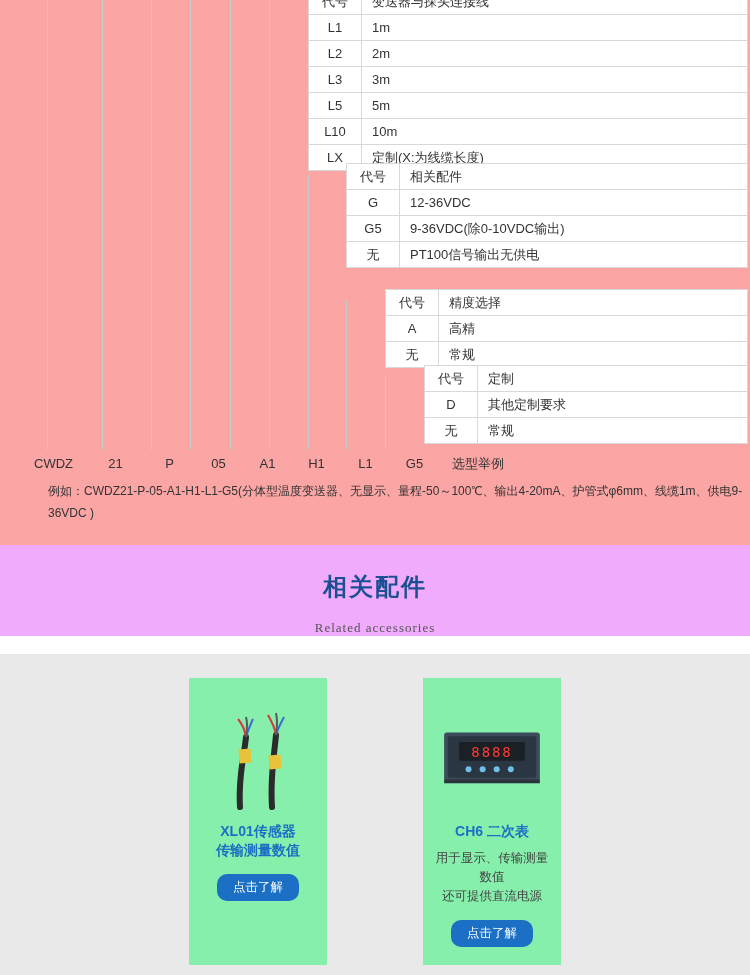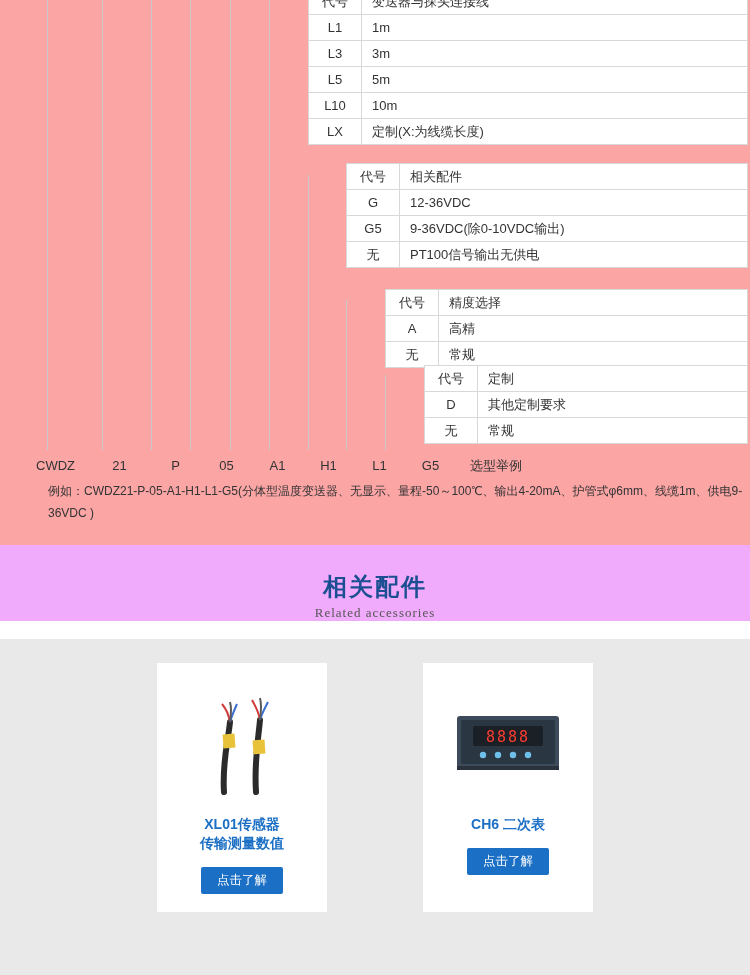--- a/index.html
+++ b/index.html
@@ -72,21 +72,21 @@
   
   .summary {
     position: absolute;
     left: 0;
     top: 450px;
     width: 710px;
     border-collapse: collapse;
     font-size: 13px;
   }
   .summary td {
-    border: 4px solid #fca5a5;
+    border: 2px solid #fca5a5;
     height: 23px;
     line-height: 23px;
     text-align: center;
     padding: 0 4px;
     white-space: nowrap;
   }
   .summary td.wide {
     text-align: left;
     padding-left: 12px;
   }
@@ -111,74 +111,74 @@
   }
   .acc-head .cn {
     font-size: 24px;
     font-weight: bold;
     color: #1b4f91;
     letter-spacing: 2px;
   }
   .acc-head .en {
     font-size: 13px;
     color: #555;
-    margin-top: 2px;
+    margin-top: 17px;
     font-family: "Liberation Serif", serif;
     letter-spacing: 1px;
   }
 
   
   .acc-panel {
     position: relative;
     width: 750px;
     height: 345px;
     background: #e9e9e9;
     margin-top: 18px;
   }
   .cards {
     display: flex;
     justify-content: center;
     gap: 96px;
     padding-top: 0;
   }
   .card {
-    width: 170px;
-    background: #ffffff;
+    width: 138px;
+    background: #86efac;
     text-align: center;
     padding: 14px 8px 18px 8px;
     box-sizing: border-box;
     margin-top: 0;
   }
   .card .thumb {
     height: 130px;
     display: flex;
     align-items: center;
     justify-content: center;
   }
   .card .title {
     color: #1b6fc4;
     font-size: 14px;
     font-weight: bold;
     line-height: 19px;
-    margin-top: 8px;
+    margin-top: 0;
   }
   .card .desc {
     font-size: 12.5px;
     color: #444;
     line-height: 19px;
     margin-top: 8px;
   }
   .card .btn {
     display: inline-block;
     margin-top: 14px;
     background: #1b6fc4;
     color: #fff;
     font-size: 12.5px;
     padding: 5px 16px;
-    border-radius: 2px;
+    border-radius: 10px;
     cursor: pointer;
   }
 </style>
 </head>
 <body>
 
 <div class="spec-section">
   <div class="spec-wrap">
 
     <div class="vline" style="left:27px; top:0; height:450px;"></div>
@@ -193,20 +193,24 @@
 
     <table class="code-table" style="left:288px; top:-12px; width:440px;">
       <tbody>
           <tr class="hdr">
         <td class="c-code">代号</td>
         <td class="c-desc">变送器与探头连接线</td>
       </tr>
       <tr>
         <td class="c-code">L1</td>
         <td class="c-desc">1m</td>
+      </tr>
+      <tr>
+        <td class="c-code">L2</td>
+        <td class="c-desc">2m</td>
       </tr>
       <tr>
         <td class="c-code">L3</td>
         <td class="c-desc">3m</td>
       </tr>
       <tr>
         <td class="c-code">L5</td>
         <td class="c-desc">5m</td>
       </tr>
       <tr>
@@ -337,17 +341,21 @@
           <circle cx="40" cy="63" r="3.2" fill="#6fc0e8"></circle>
           <circle cx="55" cy="63" r="3.2" fill="#6fc0e8"></circle>
           <circle cx="70" cy="63" r="3.2" fill="#6fc0e8"></circle>
           <circle cx="85" cy="63" r="3.2" fill="#6fc0e8"></circle>
           <rect x="14" y="74" width="102" height="4" fill="#2a333d"></rect>
         </svg>
       </div>
       <div class="title">
         <span>CH6 二次表</span>
       </div>
+      <div class="desc">
+        <span>用于显示、传输测量数值</span><br>
+        <span>还可提供直流电源</span>
+      </div>
       <div class="btn">点击了解</div>
     </div>
 
   </div>
 </div>
 
 </body></html>

